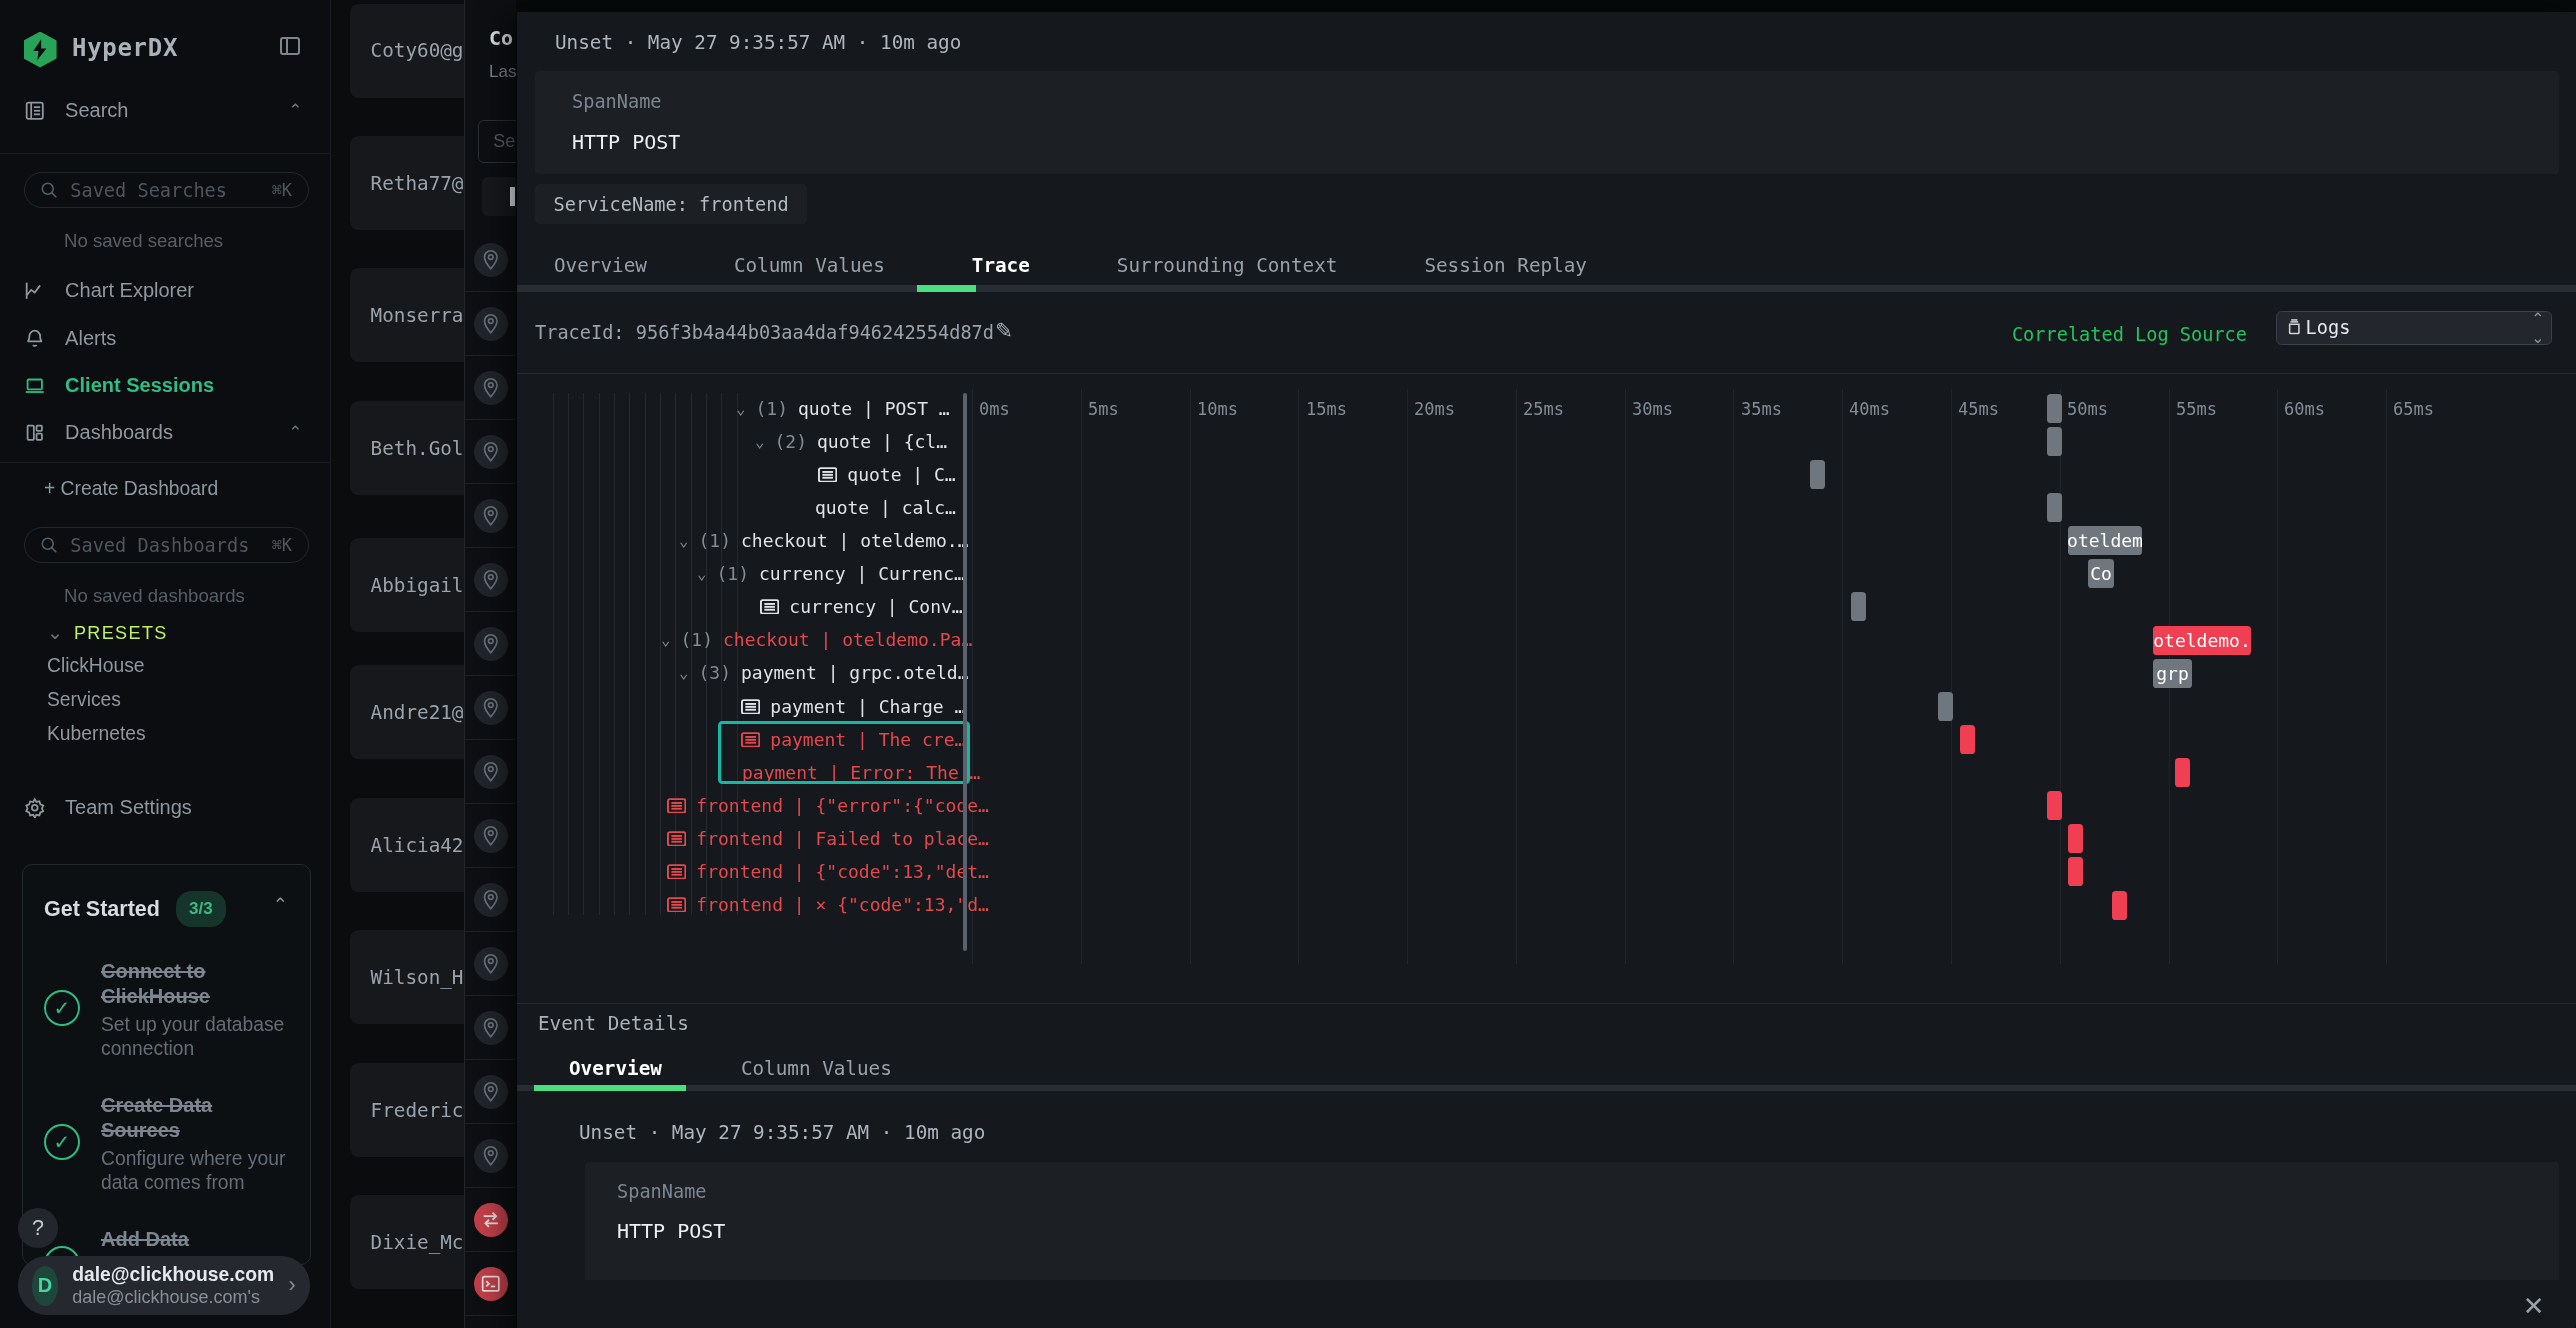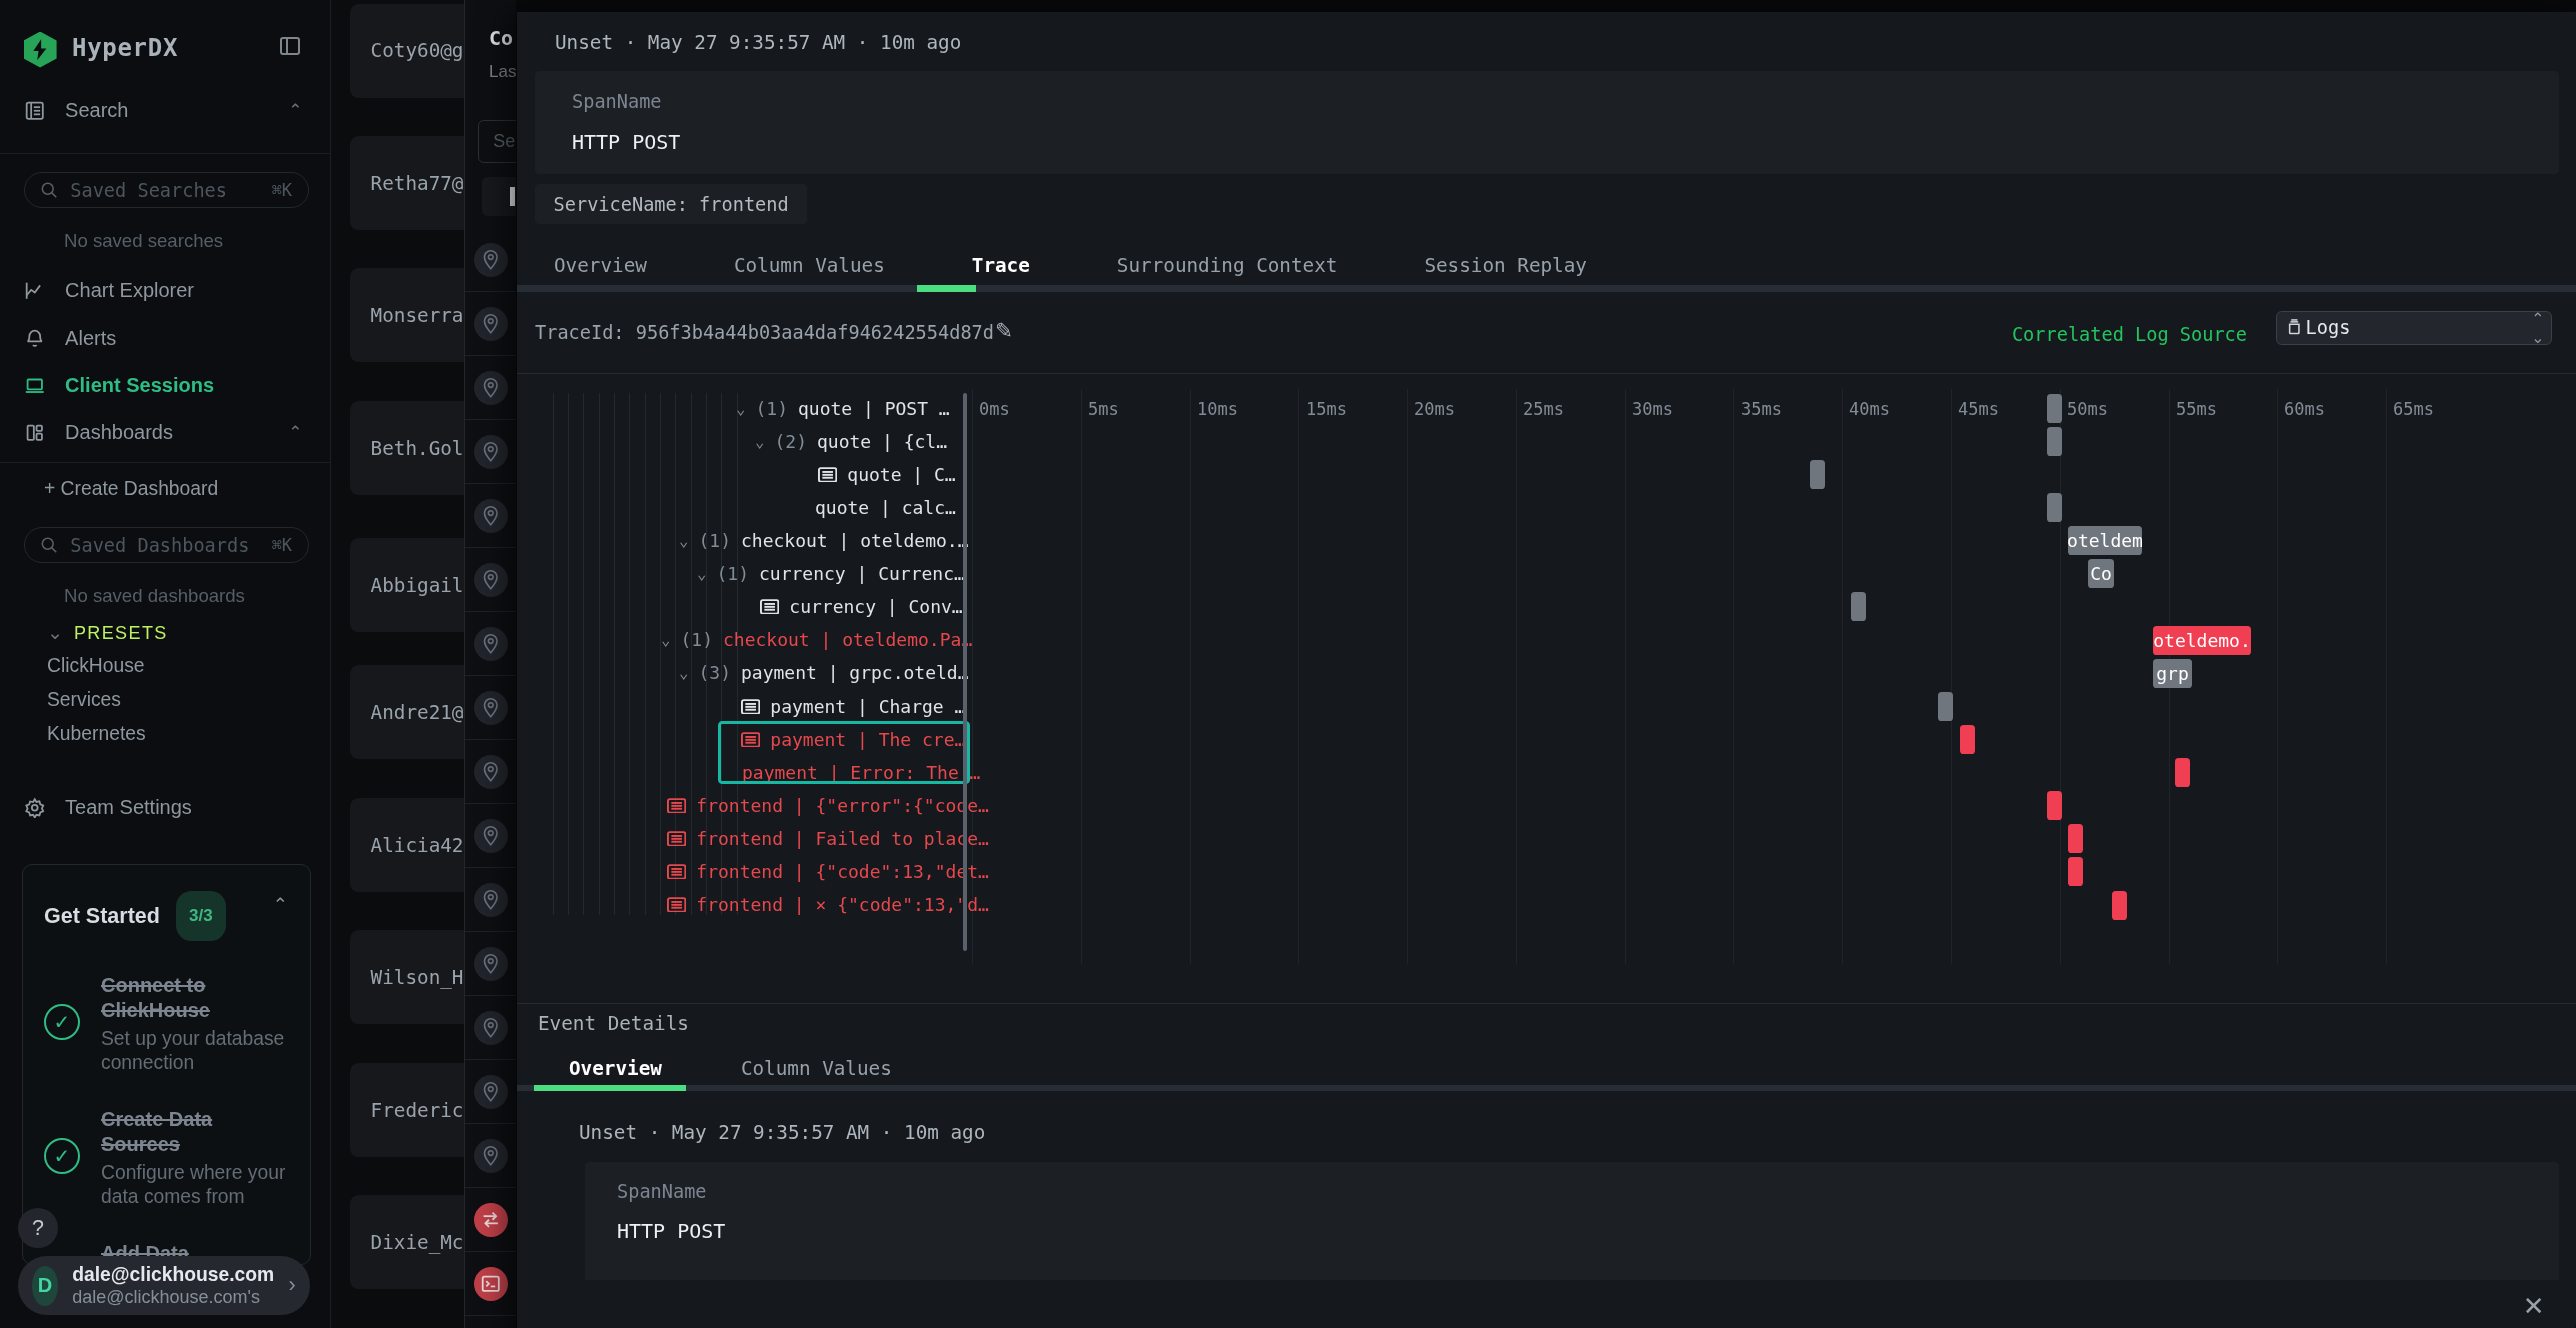--- a/index.html
+++ b/index.html
@@ -20,21 +20,21 @@
   .dim-note { position:absolute; left:64px; font-size:18.6px; color:#565f67; }
   .sb-sub { position:absolute; left:47px; font-size:19.3px; color:#8f979f; cursor:pointer; }
   .hr { position:absolute; left:0; width:331px; border-top:0.7px solid #1a1e22; }
   #logo-hex { position:absolute; left:23.6px; top:31.5px; width:33px; height:36px; background:#27a457; clip-path:polygon(50% 0,100% 25%,100% 75%,50% 100%,0 75%,0 25%); display:flex; align-items:center; justify-content:center; }
   #logo-text { position:absolute; left:72px; top:34px; font-size:24px; font-weight:bold; color:#aab2ba; letter-spacing:0.7px; }
   #collapse-btn { position:absolute; left:278px; top:34px; color:#7d858d; cursor:pointer; }
 
   
   #get-started { position:absolute; left:21.5px; top:864px; width:289px; height:401px; border:0.7px solid #23282d; border-radius:10px; background:#0d1013; padding:26px 21.5px; }
   #gs-title { font-size:21.5px; font-weight:bold; color:#d7dde2; display:inline; }
-  #gs-badge { display:inline-block; margin-left:13px; background:#16352a; color:#3fb883; border-radius:15.7px; font-size:17px; font-weight:bold; padding:15px 13px; vertical-align:2.1px; }
+  #gs-badge { display:inline-block; margin-left:13px; background:#16352a; color:#3fb883; border-radius:15.7px; font-size:17px; font-weight:bold; padding:8px 13px; vertical-align:2.1px; }
   #gs-chev { position:absolute; right:21.5px; top:29px; color:#8f979f; font-size:18.6px; }
   .gs-item { position:relative; margin-top:31.5px; padding-left:57px; }
   .gs-check { position:absolute; left:0; top:50%; margin-top:-19.3px; width:36px; height:36px; border:2.1px solid #2dbd85; border-radius:50%; color:#2dbd85; font-size:20px; display:flex; align-items:center; justify-content:center; }
   .gs-item-title { font-size:20px; font-weight:bold; color:#7d8590; text-decoration:line-through; line-height:1.25; }
   .gs-item-desc { font-size:19.3px; color:#646d76; line-height:1.25; margin-top:4.3px; }
 
   #help-btn { position:absolute; left:18px; top:1208px; width:40px; height:40px; border-radius:50%; background:#23272d; color:#c3cad1; font-size:21.5px; display:flex; align-items:center; justify-content:center; cursor:pointer; }
   #user-card { position:absolute; left:18px; top:1256px; width:292px; height:59px; background:#25292f; border-radius:29px; display:flex; align-items:center; padding:0 14.3px; gap:14.3px; cursor:pointer; }
   #user-avatar { width:40px; height:40px; border-radius:50%; background:#1e463a; color:#43d6a3; font-size:20px; font-weight:bold; display:flex; align-items:center; justify-content:center; }
   #user-name { font-size:19.3px; font-weight:bold; color:#e4e9ed; line-height:1.2; }

